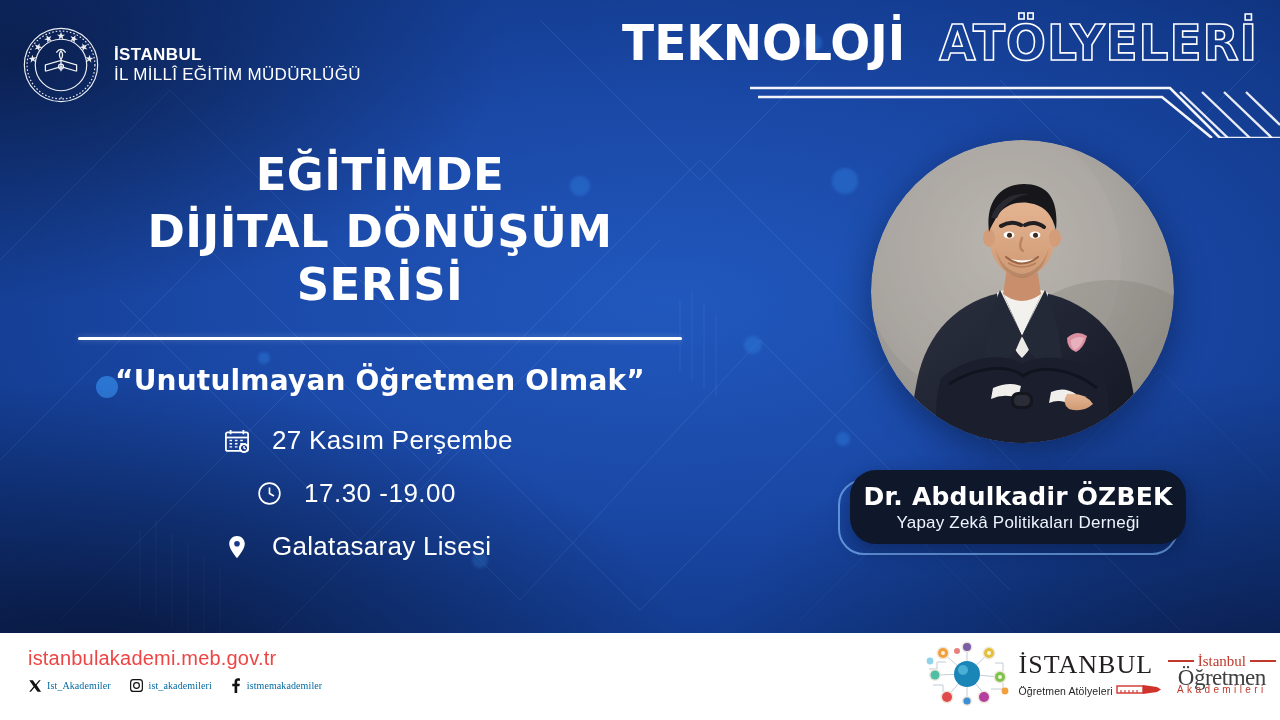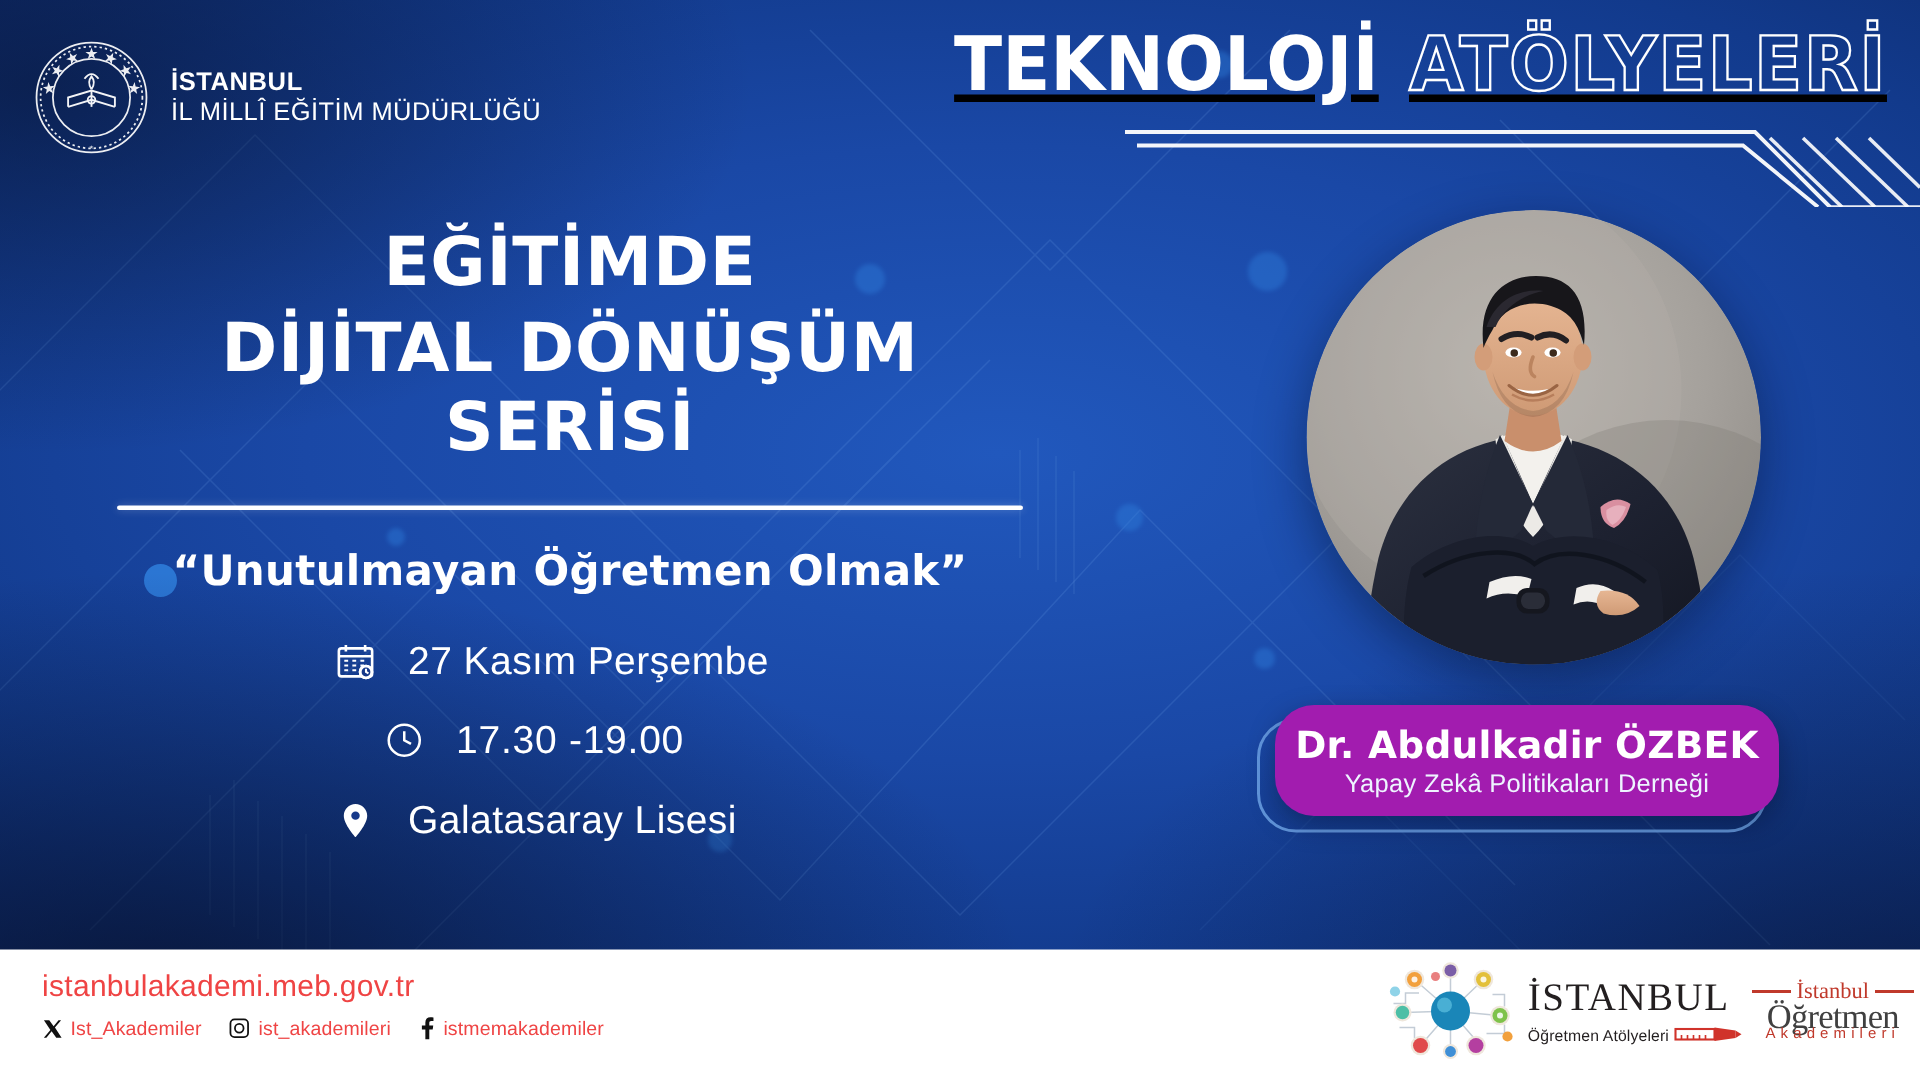--- a/index.html
+++ b/index.html
@@ -29,21 +29,21 @@
 
   
   .meb{position:absolute;left:22px;top:26px;display:flex;align-items:center;gap:14px;}
   .meb-seal{width:78px;height:78px;flex:0 0 78px;}
   .meb-text{line-height:1.18;}
   .meb-l1{font-size:17px;font-weight:700;color:#fff;letter-spacing:.4px;}
   .meb-l2{font-size:17px;font-weight:400;color:#fff;letter-spacing:.3px;}
 
   
   .banner{position:absolute;right:22px;top:14px;text-align:right;}
-  .banner-row{display:flex;align-items:baseline;justify-content:flex-start;text-decoration:underline;}
+  .banner-row{display:flex;align-items:baseline;justify-content:flex-start;gap:14px;}
   .bn-solid{
      font-size:50px;font-weight:800;color:#ffffff;letter-spacing:0px;
      font-family:"DejaVu Sans", sans-serif;
      transform:scaleX(.94);transform-origin:right bottom;
   }
   .bn-outline{
      font-size:50px;font-weight:800;color:transparent;letter-spacing:1px;
      font-family:"DejaVu Sans", sans-serif;
      -webkit-text-stroke:1.6px #ffffff;
      transform:scaleX(.94);transform-origin:right bottom;
@@ -71,34 +71,34 @@
 
   
   .photo{position:absolute;left:871px;top:140px;width:303px;height:303px;border-radius:50%;
      overflow:hidden;box-shadow:0 10px 34px rgba(2,10,32,.42);}
 
   
   .badge-area{position:absolute;left:838px;top:470px;width:350px;height:84px;}
   .badge-ghost{position:absolute;left:0;top:9px;width:336px;height:72px;
       border:2px solid #6ea4e8;border-radius:26px;opacity:.85;}
   .badge{position:absolute;left:12px;top:0;width:336px;height:74px;
-      background:#a21caf;border-radius:26px;
+      background:#0f172a;border-radius:26px;
       display:flex;flex-direction:column;align-items:center;justify-content:center;gap:2px;
       box-shadow:0 6px 18px rgba(3,10,32,.35);}
   .badge-name{font-size:25px;font-weight:800;color:#fff;letter-spacing:.2px;
       font-family:"DejaVu Sans", sans-serif;}
   .badge-org{font-size:17px;font-weight:400;color:#eef4ff;letter-spacing:.2px;}
 
   
   .footer{position:absolute;left:0;bottom:0;width:1280px;height:87px;background:#ffffff;}
   .footer-left{position:absolute;left:28px;top:14px;}
   .url{font-size:20px;color:#ef4444;letter-spacing:.2px;font-weight:400;}
   .socials{display:flex;align-items:center;gap:18px;margin-top:8px;}
   .soc{display:flex;align-items:center;gap:5px;}
-  .soc-h{font-size:13px;color:#ef4444;letter-spacing:.1px;}
+  .soc-h{font-size:10px;color:#0369a1;letter-spacing:.1px;font-family:Liberation Serif, serif;}
   .soc-i{display:flex;align-items:center;justify-content:center;}
 
   .footer-logos{position:absolute;right:4px;top:6px;display:flex;align-items:center;gap:6px;}
   .fl{display:flex;align-items:center;}
   .ist-atl{display:flex;flex-direction:column;align-items:flex-start;}
   .ist-atl .big{font-family:"Liberation Serif", serif;font-size:26px;font-weight:400;color:#231f20;letter-spacing:1px;line-height:1;}
   .ist-atl .rowline{display:flex;align-items:flex-end;gap:3px;margin-top:3px;}
   .ist-atl .sub{font-size:10.5px;color:#231f20;letter-spacing:.1px;}
   .ogr-ak{display:flex;flex-direction:column;align-items:center;line-height:1;}
   .ogr-ak .ist{font-family:"Liberation Serif", serif;font-size:15px;color:#c0392b;font-style:normal;}

